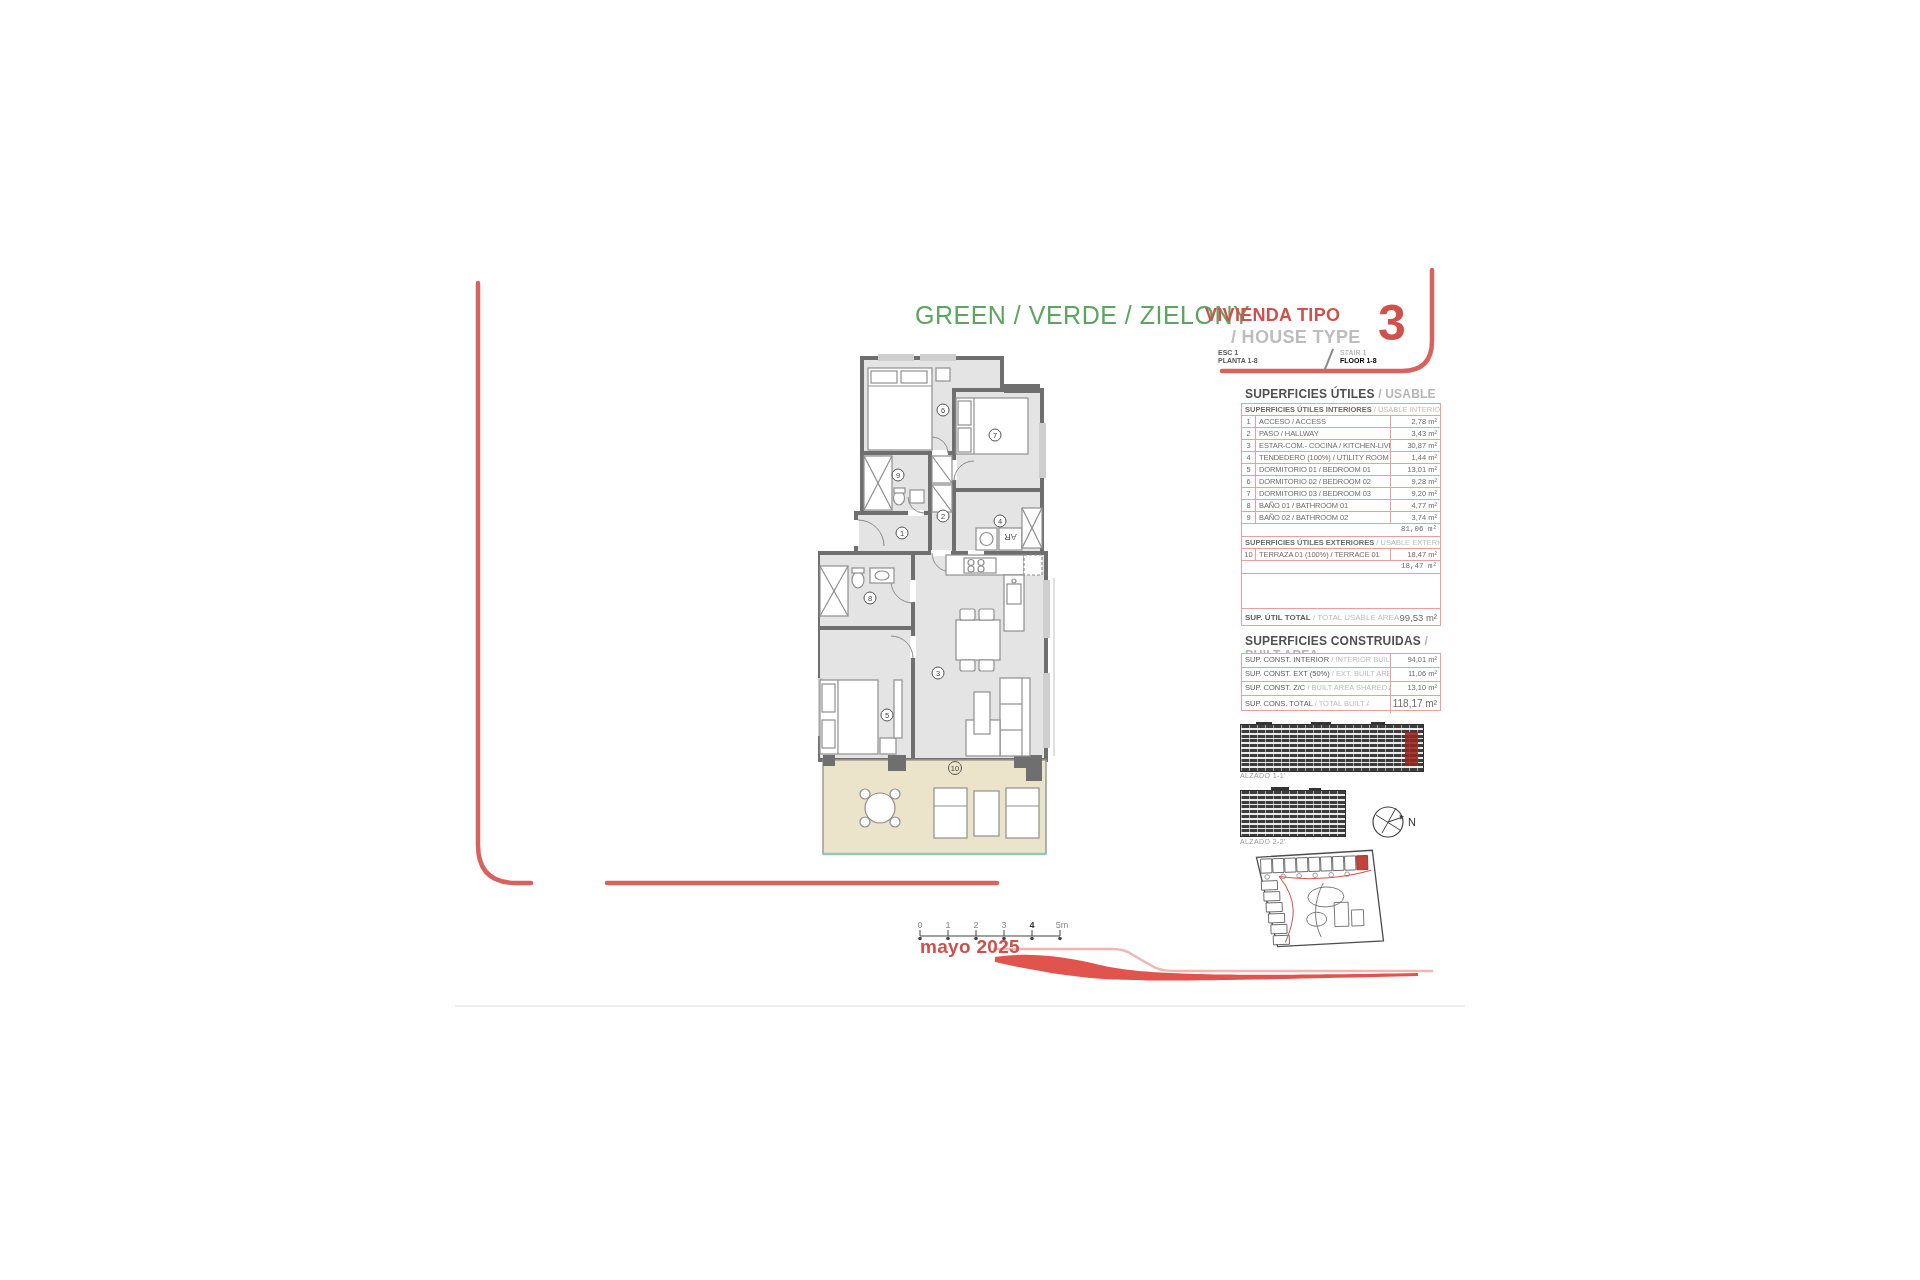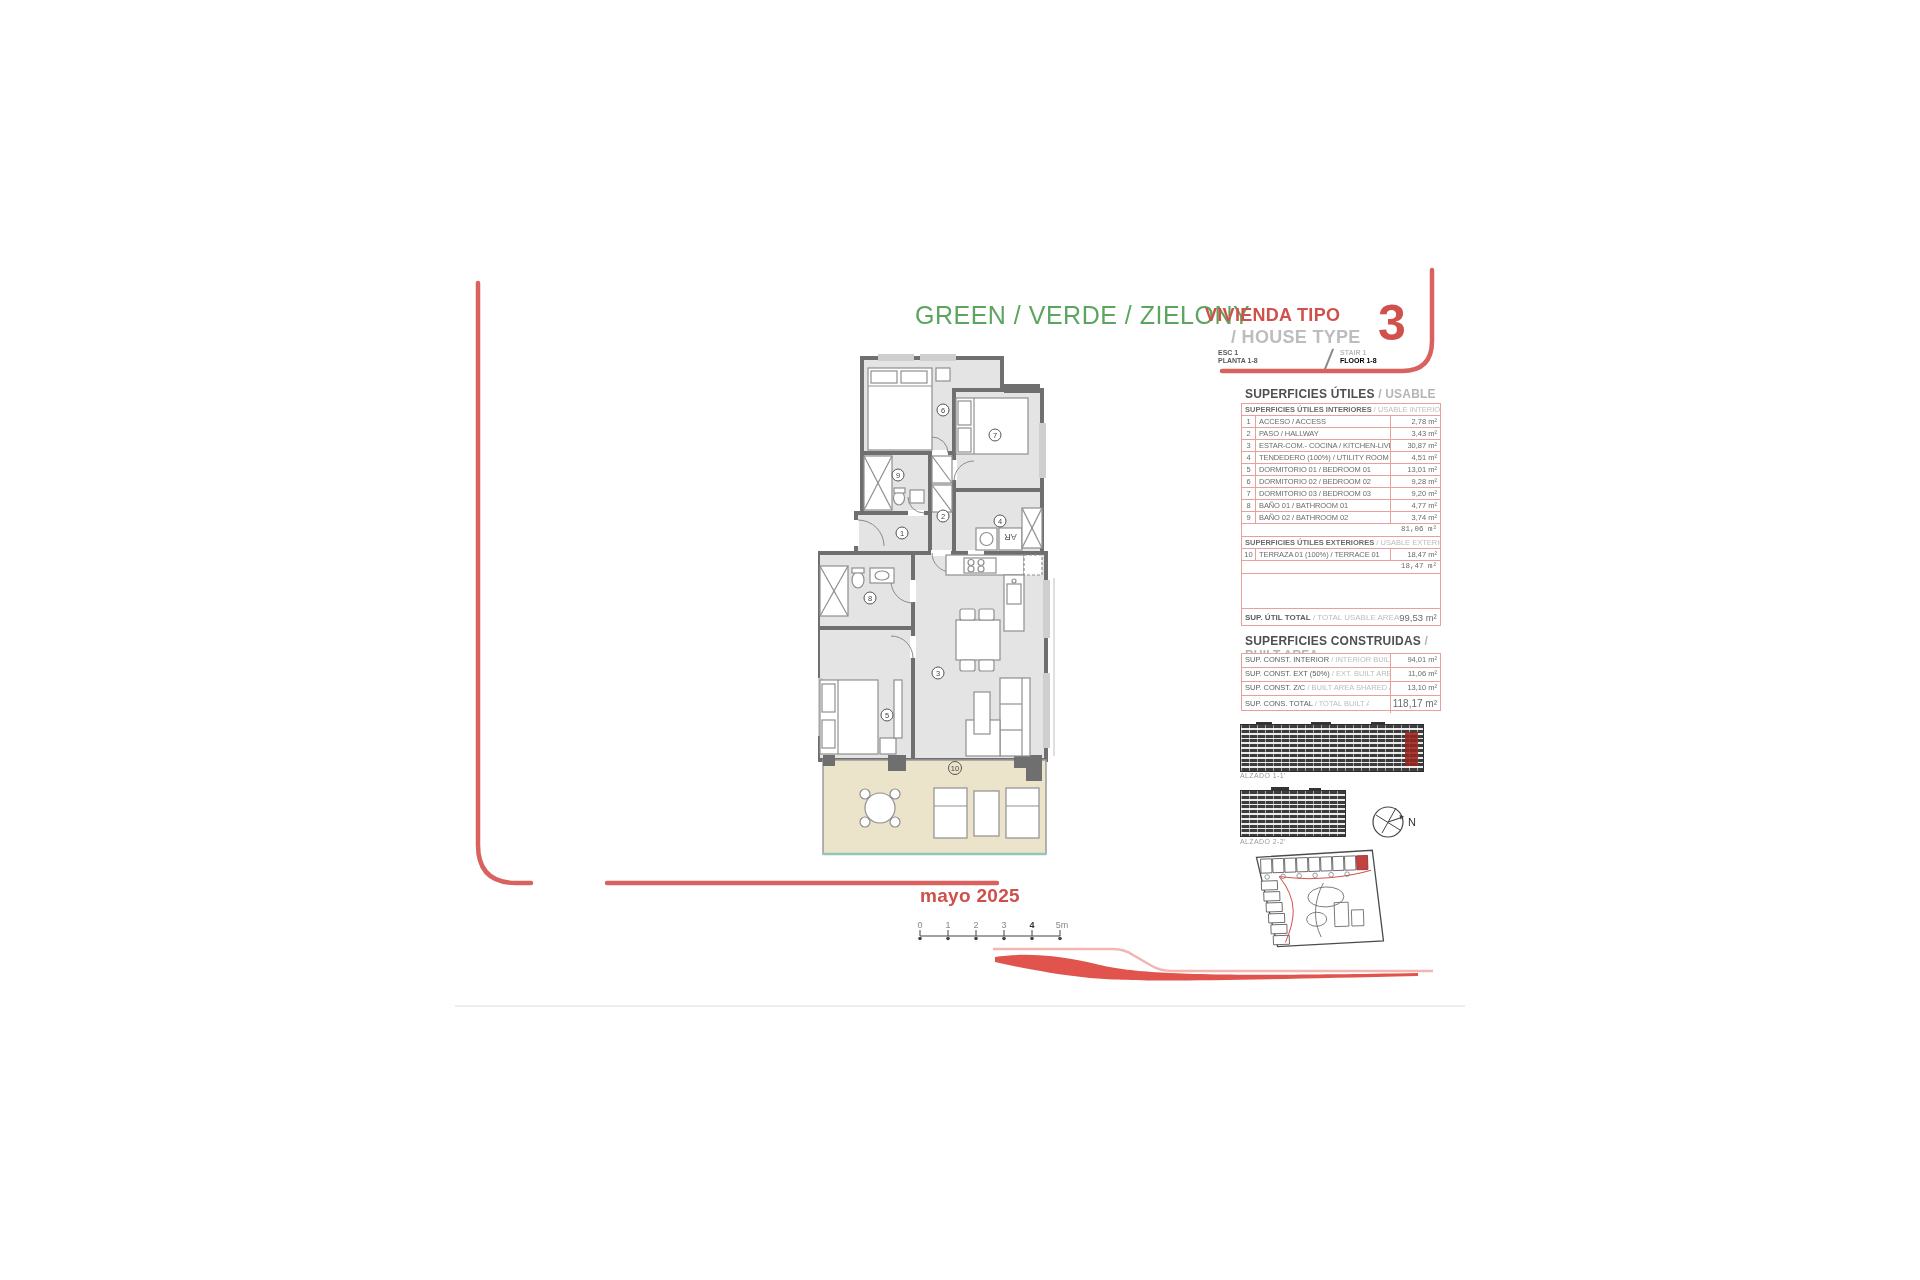--- a/index.html
+++ b/index.html
@@ -29,40 +29,40 @@
   .tnum{width:13px;border-right:1px solid #e8a09c;text-align:center;flex:none;}
   .tname{flex:1;padding-left:3px;white-space:nowrap;overflow:hidden;letter-spacing:-.1px;}
   .tval{width:46px;border-left:1px solid #e8a09c;text-align:right;padding-right:3px;flex:none;}
   .tsub{display:flex;justify-content:flex-end;border-bottom:1px solid #e8a09c;height:12px;line-height:11px;font-size:7.5px;flex:none;font-family:Liberation Mono, monospace;}
   .tsub .v{width:46px;text-align:right;padding-right:3px;}
   .tblank{flex:1;border:none;}
   .ttotal{display:flex;border-top:1px solid #e8a09c;height:16px;line-height:15px;font-size:8px;flex:none;align-items:center;margin-top:25px;}
   .ttotal .lbl{flex:1;padding-left:3px;white-space:nowrap;}
   .ttotal .lbl .es{font-weight:bold;color:#5d5d5d;}
   .ttotal .lbl .en{color:#bcbcbc;}
-  .ttotal .v{width:52px;text-align:left;padding-right:3px;font-size:9.5px;}
+  .ttotal .v{width:52px;text-align:right;padding-right:3px;font-size:9.5px;}
   .brow{display:flex;border-bottom:1px solid #e8a09c;height:13px;line-height:12px;font-size:7.5px;flex:none;}
   .brow .lbl{flex:1;padding-left:3px;white-space:nowrap;overflow:hidden;}
   .brow .lbl .es{color:#5d5d5d;font-weight:normal;}
   .brow .lbl .en{color:#bcbcbc;}
   .brow .v{width:46px;border-left:1px solid #e8a09c;text-align:right;padding-right:3px;flex:none;}
   .brow.btotal{height:17px;line-height:16px;border-bottom:none;gap:21px;}
   .brow.btotal .v{font-size:10px;}
 
   
   .facade{position:absolute;border:1px solid #2e2e2e;
     background:
       repeating-linear-gradient(90deg, rgba(255,255,255,.55) 0 1.5px, rgba(255,255,255,0) 1.5px 8px),
       repeating-linear-gradient(180deg, #3d3d3d 0 3px, #ececec 3px 4.8px);}
   .bump{position:absolute;background:#333;height:3px;top:-3px;}
   .hlcol{position:absolute;background:rgba(150,35,28,.88);}
   .elvlabel{font-size:7px;color:#9a9a9a;letter-spacing:.4px;}
 
   
-  .mayo{left:920px;top:885px;font-size:19px;font-weight:bold;color:#cf4f4b;letter-spacing:.3px;}
+  .mayo{left:920px;top:936px;font-size:19px;font-weight:bold;color:#cf4f4b;letter-spacing:.3px;}
   svg text{font-family:"Liberation Sans",sans-serif;}
 </style>
 </head>
 <body>
 
 <div class="page">
 
   <svg class="abs" style="left:0;top:0;width:1920px;height:1280px;" viewBox="0 0 1920 1280">
     <path d="M478,283 L478,845 Q478,883 516,883 L531,883" fill="none" stroke="#d9625e" stroke-width="4.5" stroke-linecap="round"></path>
     <path d="M607,883 L997,883" fill="none" stroke="#d9625e" stroke-width="4.5" stroke-linecap="round"></path>
@@ -295,21 +295,21 @@
         <div class="tval">3,43 m²</div>
       </div>
     <div class="trow">
         <div class="tnum">3</div>
         <div class="tname">ESTAR-COM.- COCINA / KITCHEN-LIVING</div>
         <div class="tval">30,87 m²</div>
       </div>
     <div class="trow">
         <div class="tnum">4</div>
         <div class="tname">TENDEDERO (100%) / UTILITY ROOM</div>
-        <div class="tval">4,51 m²</div>
+        <div class="tval">1,44 m²</div>
       </div>
     <div class="trow">
         <div class="tnum">5</div>
         <div class="tname">DORMITORIO 01 / BEDROOM 01</div>
         <div class="tval">13,01 m²</div>
       </div>
     <div class="trow">
         <div class="tnum">6</div>
         <div class="tname">DORMITORIO 02 / BEDROOM 02</div>
         <div class="tval">9,28 m²</div>

